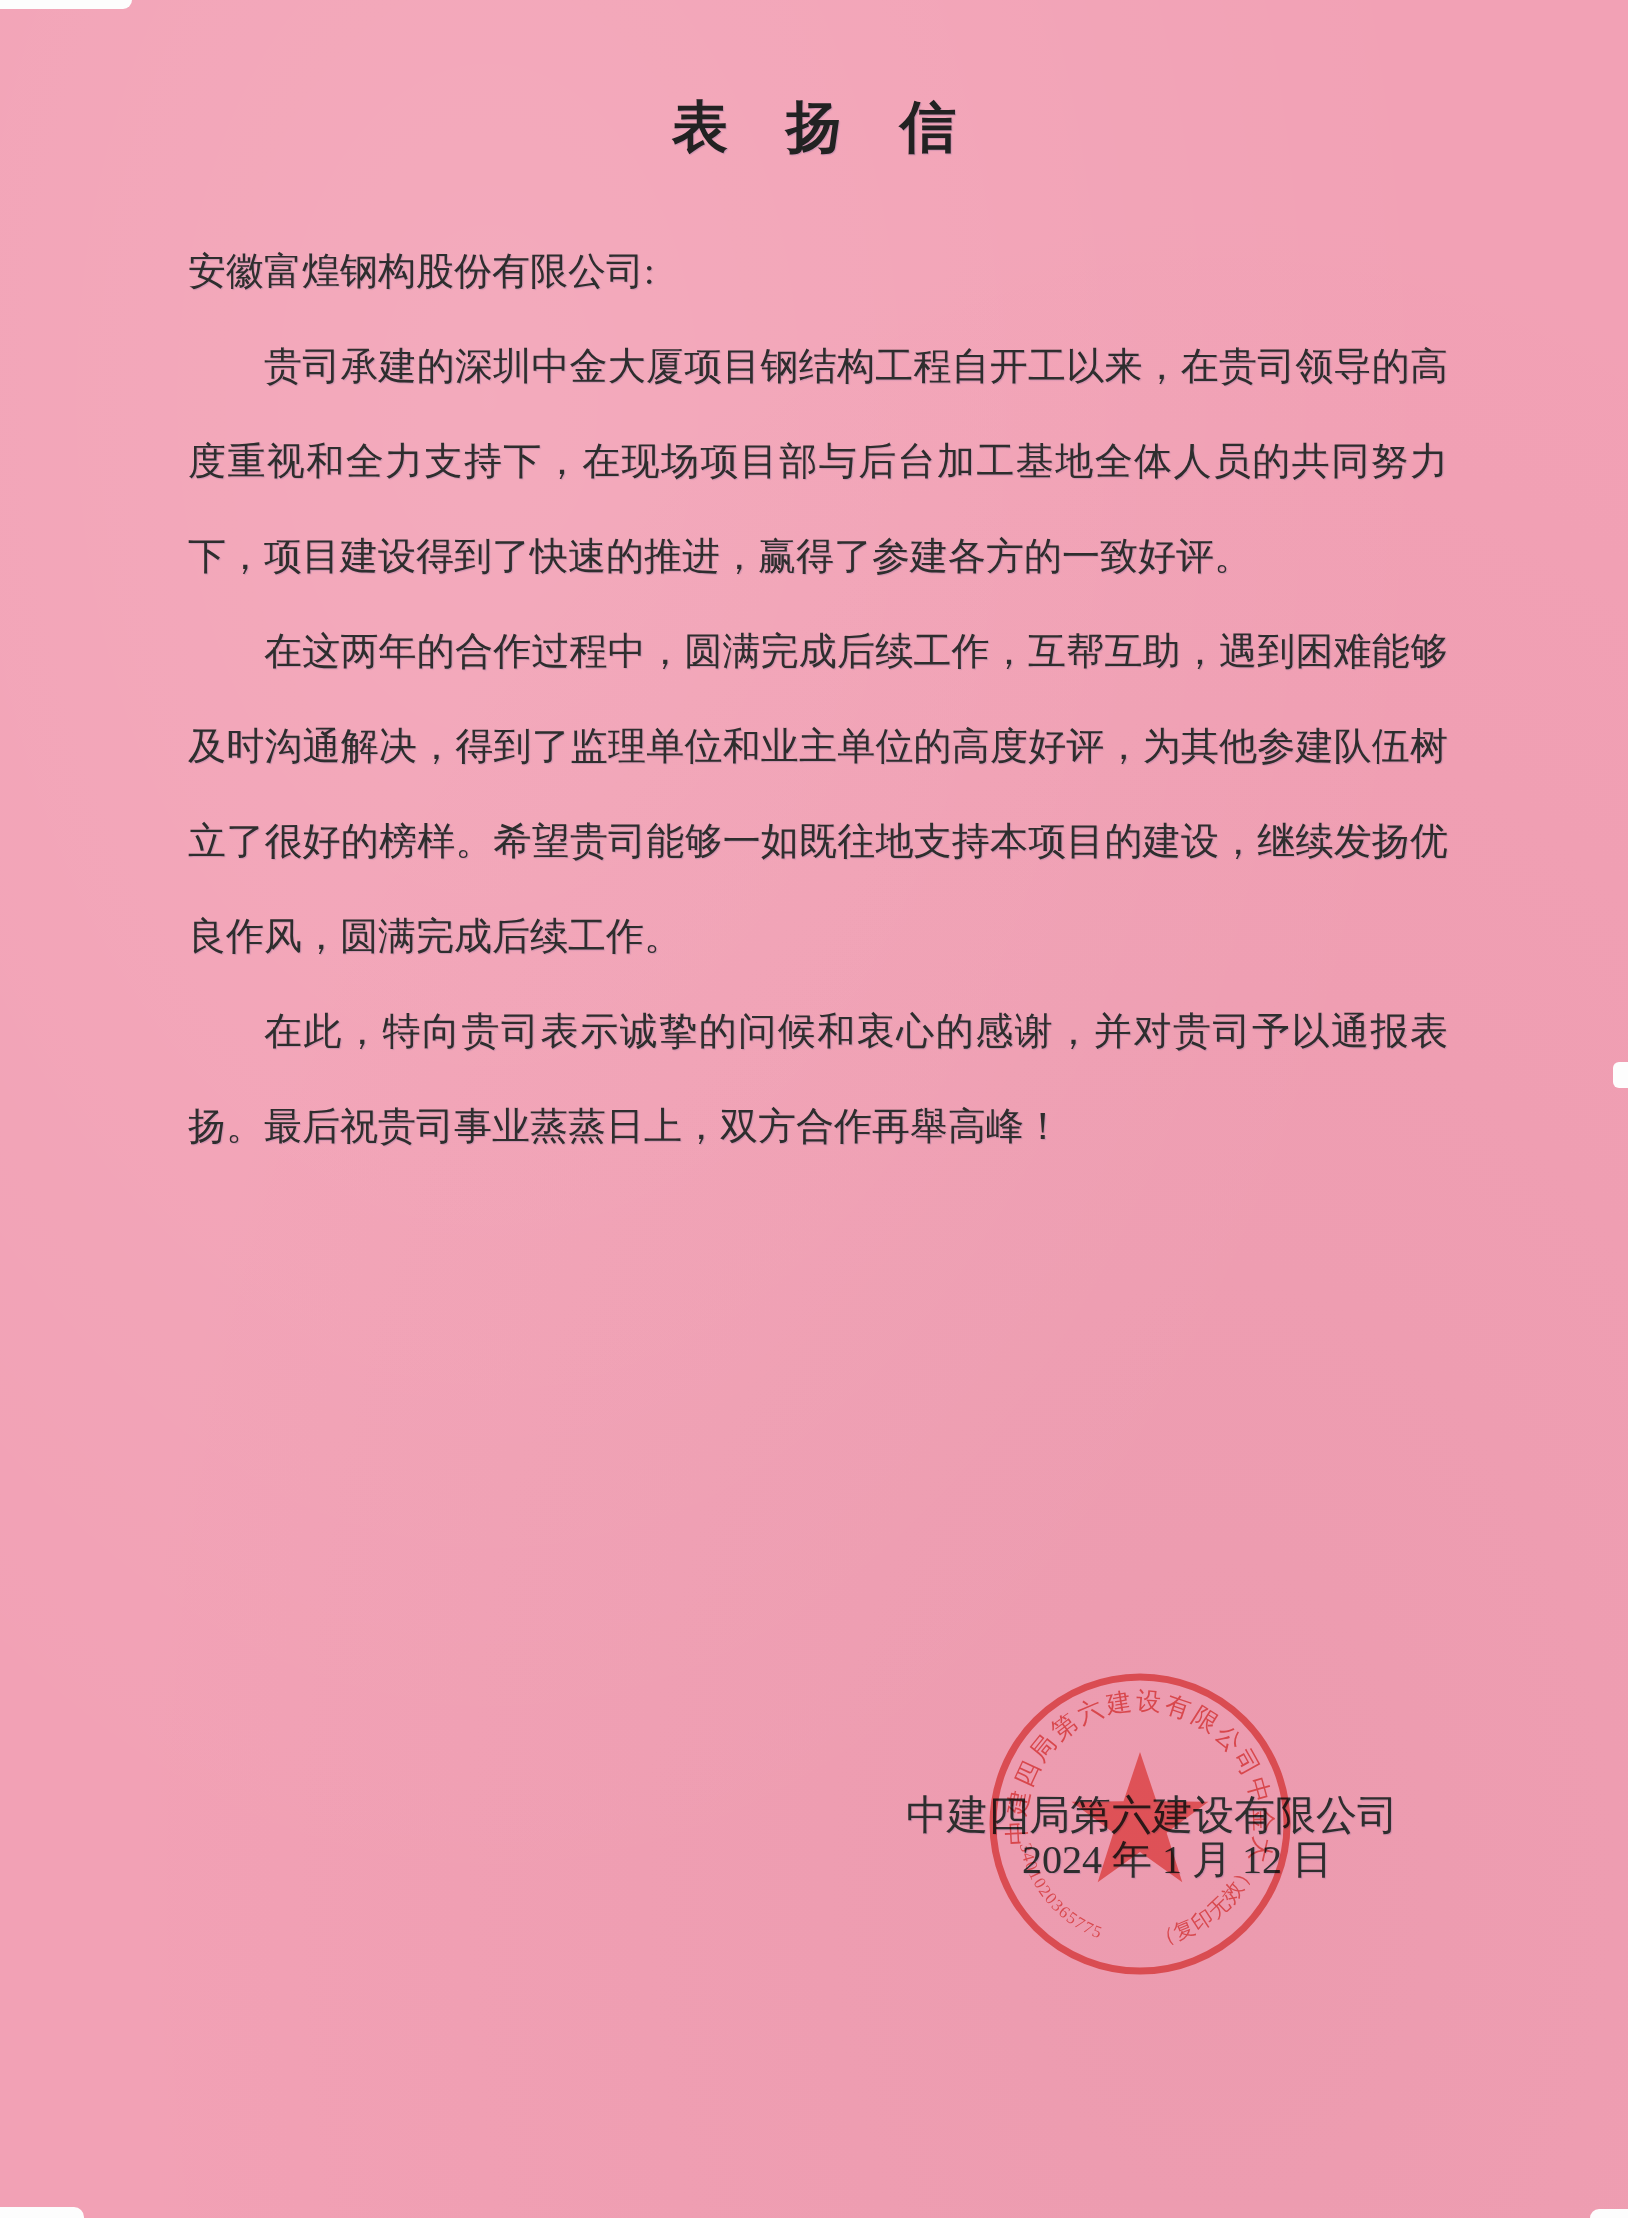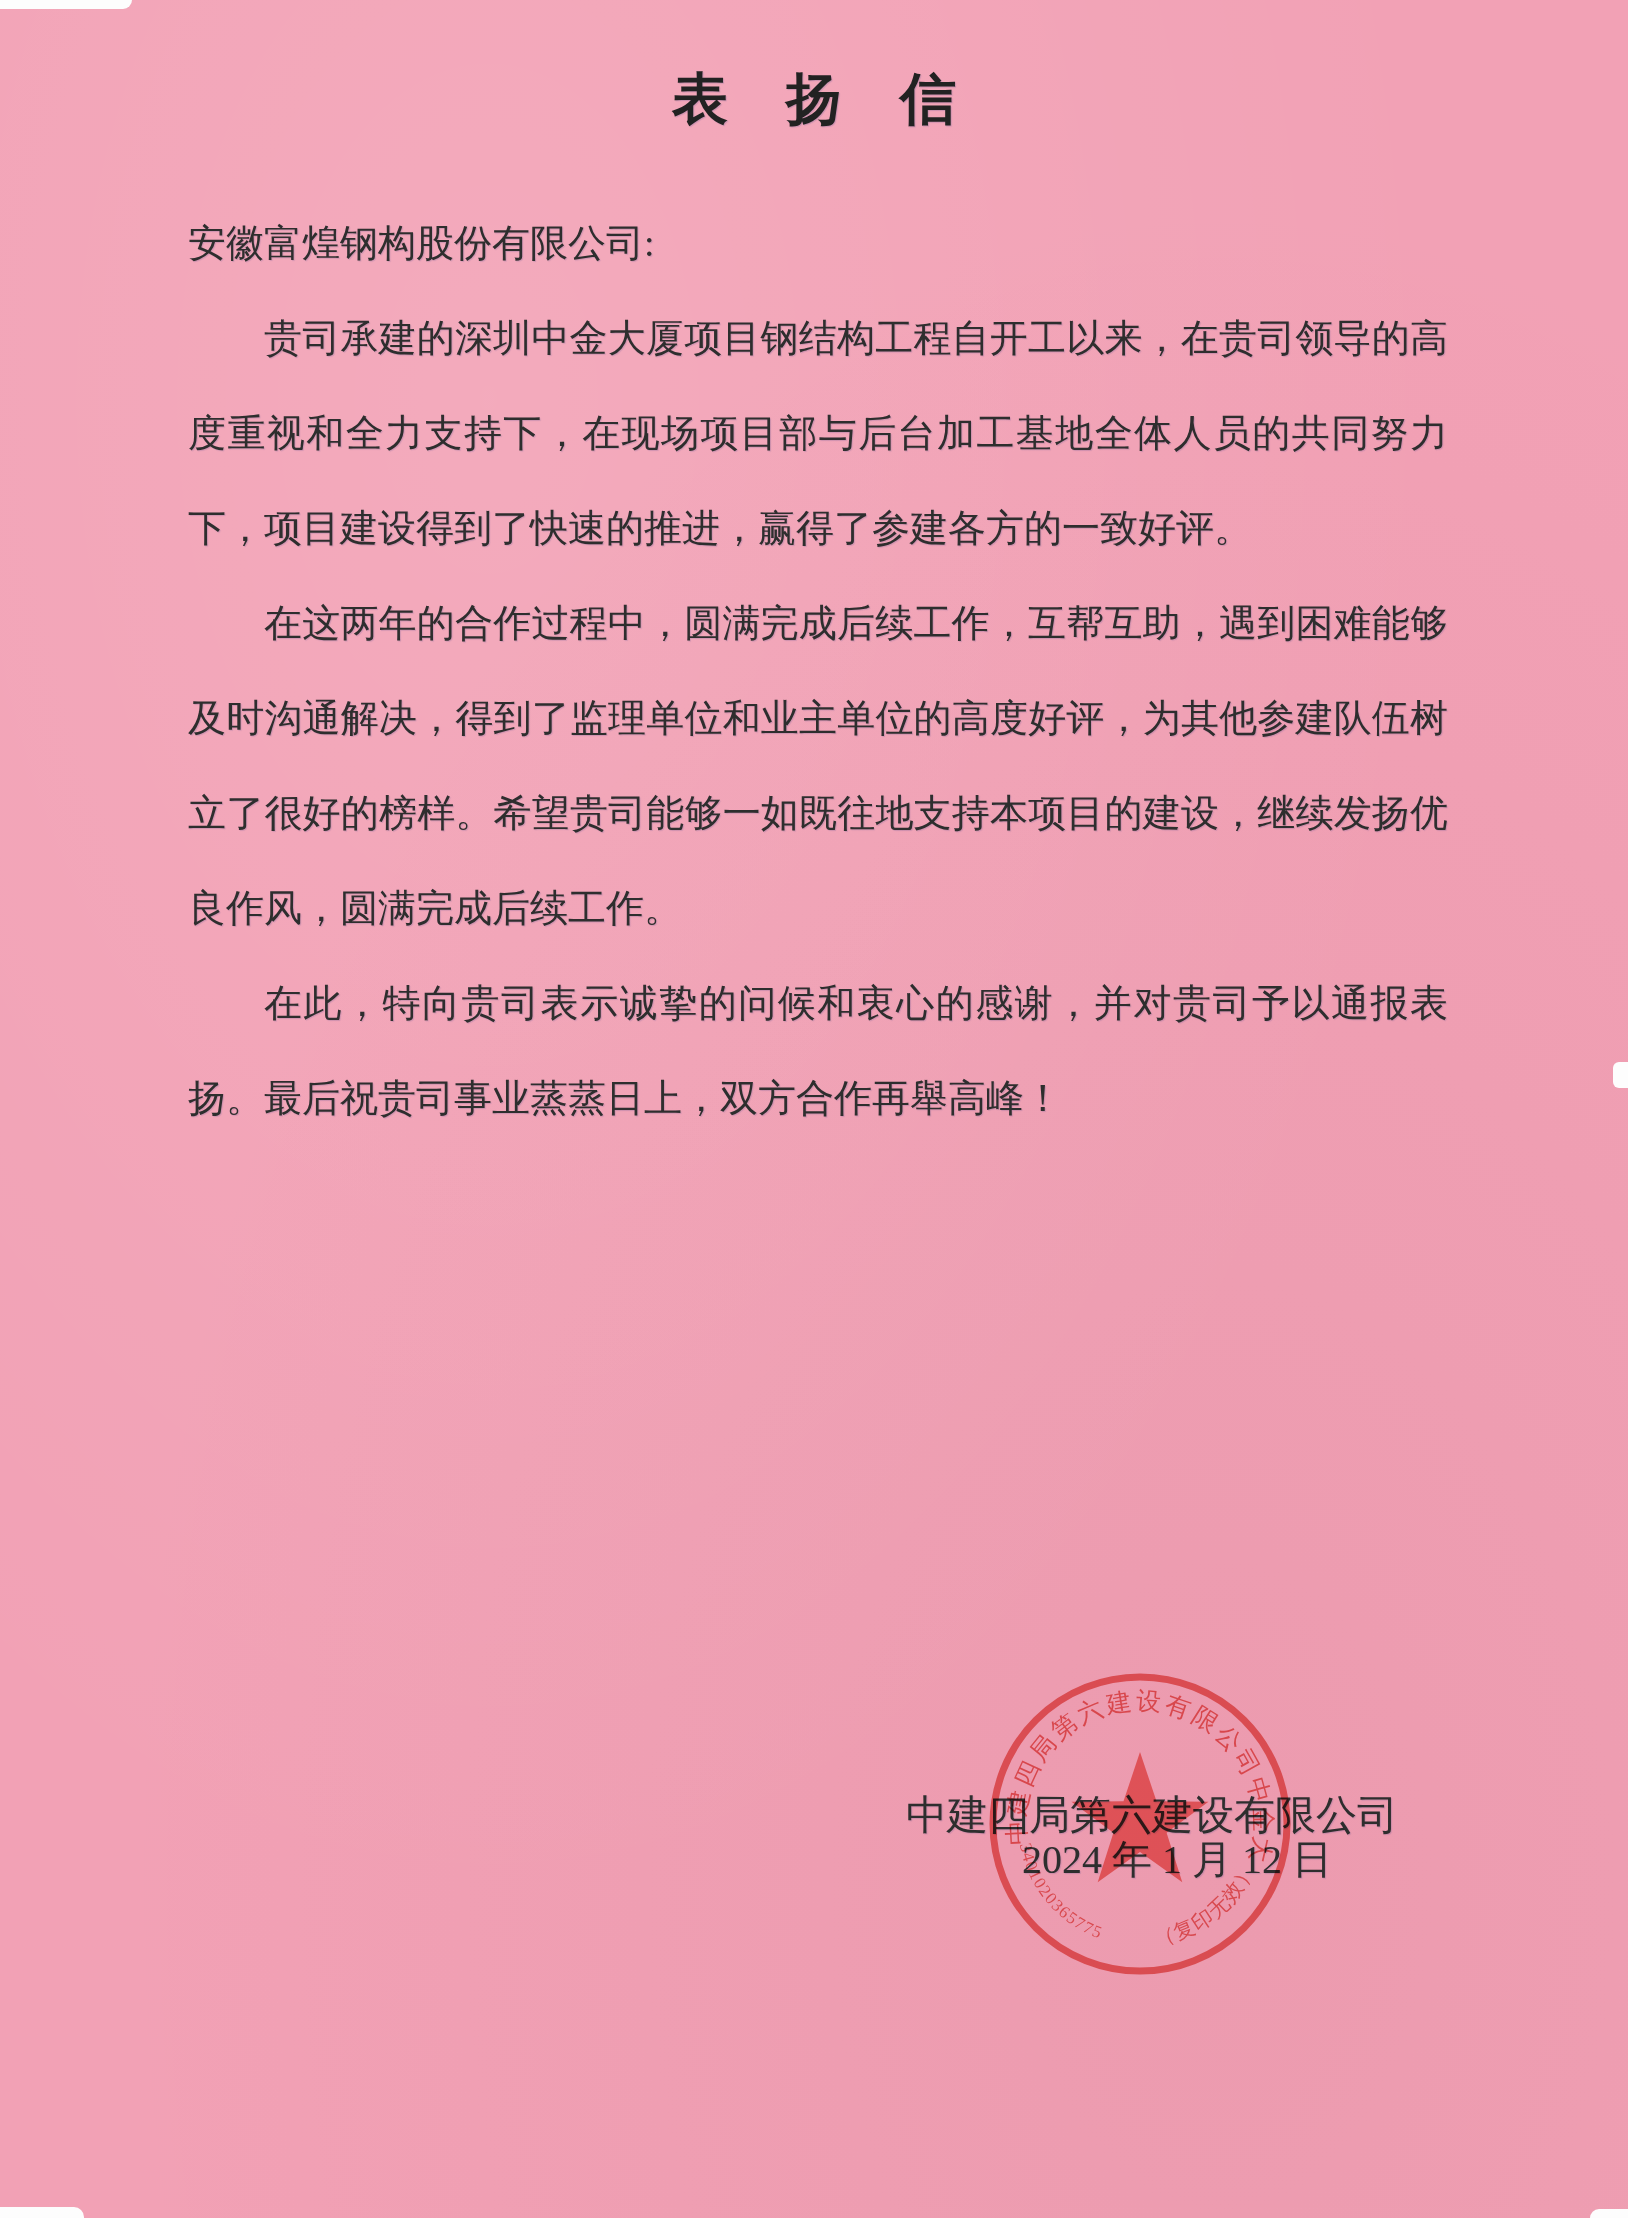--- a/index.html
+++ b/index.html
@@ -14,21 +14,21 @@
     font-family:"Liberation Serif","DejaVu Serif",serif;
     color:#2e2e2e;
   }
   .scan-edge{position:absolute;background:#fdfdfd;}
   .edge-tl{top:0;left:0;width:132px;height:9px;border-radius:0 0 10px 0;}
   .edge-bl{bottom:0;left:0;width:84px;height:11px;border-radius:0 10px 0 0;}
   .edge-r{top:1062px;right:0;width:15px;height:26px;border-radius:6px 0 0 6px;}
   .edge-br{bottom:0;right:0;width:38px;height:9px;border-radius:10px 0 0 0;}
 
   .title{
-    margin:0;padding-top:62px;padding-left:22px;
+    margin:0;padding-top:90px;padding-left:22px;
     text-align:center;
     font-size:56px;font-weight:700;
     letter-spacing:22px;
     color:#222;
     text-shadow:1px 1px 1px rgba(70,70,140,.22);
   }
   .content{
     margin:58px 180px 0 188px;
     width:1260px;
     font-size:38px;

